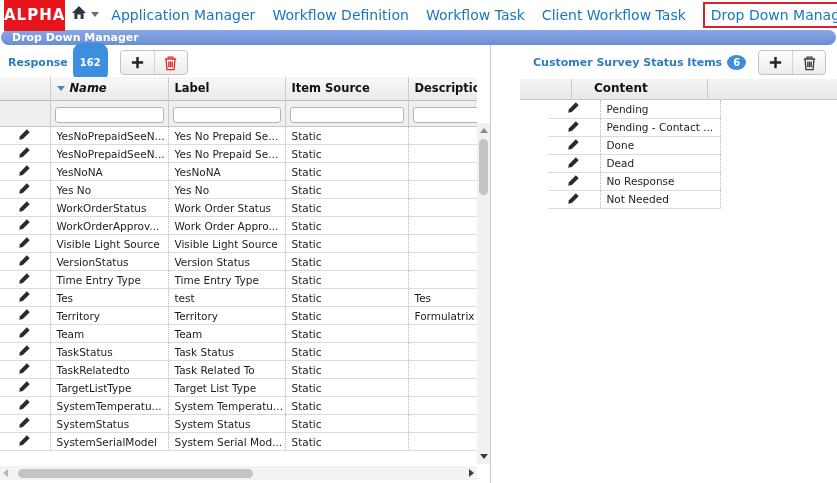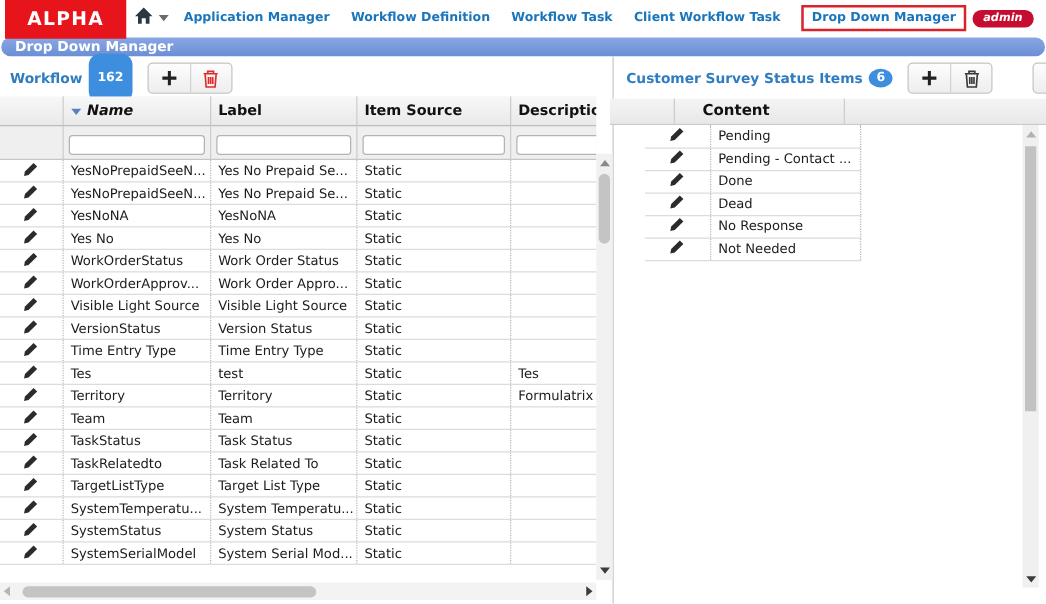--- a/index.html
+++ b/index.html
@@ -4,33 +4,33 @@
 <style>
   * { margin:0; padding:0; box-sizing:border-box; }
   html,body { width:837px; height:483px; background:#fff; font-family:"DejaVu Sans","Liberation Sans",sans-serif; overflow:hidden; }
 
   
   .topbar { height:29px; display:flex; align-items:center; background:#fff; padding-left:4px; }
   .logo { width:97px; height:32px; background:#e8141c; color:#fff; font-weight:bold; font-size:15px; letter-spacing:1px; display:flex; align-items:center; justify-content:center; margin-right:6px; }
   .homewrap { display:flex; align-items:center; margin-right:12px; cursor:pointer; }
   .caret { width:0; height:0; border-left:4px solid transparent; border-right:4px solid transparent; border-top:5px solid #6b6b6b; margin-left:4px; }
   .nav { display:flex; align-items:center; gap:17px; }
-  .nav .navitem { color:#1a76bc; font-weight:bold; font-size:10px; text-decoration:none; cursor:pointer; white-space:nowrap; }
+  .nav .navitem { color:#1a76bc; font-weight:normal; font-size:14px; text-decoration:none; cursor:pointer; white-space:nowrap; }
   .nav .navitem.active { border:2px solid #d8232a; padding:3px 6px; }
   .topright { margin-left:auto; display:flex; align-items:center; gap:6px; padding-right:10px; }
   .adminbadge { background:#c60c30; color:#fff; font-size:9px; font-weight:bold; font-style:italic; border-radius:8px; padding:2px 9px; }
 
   
   .pagebar { height:15px; margin:1px 1px 0 1px; border-radius:8px; background:linear-gradient(#8aa6e4,#6a8fd5); color:#fff; font-weight:bold; font-size:11px; line-height:15px; padding-left:11px; }
 
   
   .content { position:relative; height:438px; }
   .panel { position:absolute; top:0; bottom:0; }
   .panel.left { left:0; width:491px; border-right:1px solid #c9c9c9; }
-  .panel.right { left:488px; right:0; }
+  .panel.right { left:520px; right:0; }
 
   .toolbar { position:absolute; top:4px; display:flex; align-items:center; height:27px; }
   .panel.left .toolbar { left:8px; }
   .panel.right .toolbar { left:13px; }
   .ptitle { color:#2f7cc0; font-weight:bold; font-size:11px; white-space:nowrap; }
   .badge { background:#3d8ede; color:#fff; font-weight:bold; font-size:10px; border-radius:9px; padding:14px 7px; margin-left:5px; }
   .badge.round { border-radius:50%; padding:2px 6px; }
   .btnset { display:inline-flex; border:1px solid #c3c3c3; border-radius:4px; background:linear-gradient(#fdfdfd,#ededed); overflow:hidden; margin-left:12px; height:25px; }
   .btnset button { width:33px; border:none; background:transparent; cursor:pointer; display:flex; align-items:center; justify-content:center; border-left:1px solid #d3d3d3; }
   .btnset button:first-child { border-left:none; }
@@ -98,21 +98,21 @@
 
   </div>
 </header>
 
 <div class="pagebar">Drop Down Manager</div>
 
 <div class="content">
 
   <section class="panel left">
     <div class="toolbar">
-      <span class="ptitle">Workflow</span>
+      <span class="ptitle">Response</span>
       <span class="badge">162</span>
       <span class="btnset">
         <button title="">
           <svg width="15" height="15" viewBox="0 0 16 16">
               <path d="M8 2 V14 M2 8 H14" stroke="#222" stroke-width="2.6"></path>
             </svg>
         </button>
         <button>
           <svg width="15" height="16" viewBox="0 0 16 17" fill="none" stroke="#e02b2b" stroke-width="1.4">
               <path d="M2 4.2 H14"></path>

